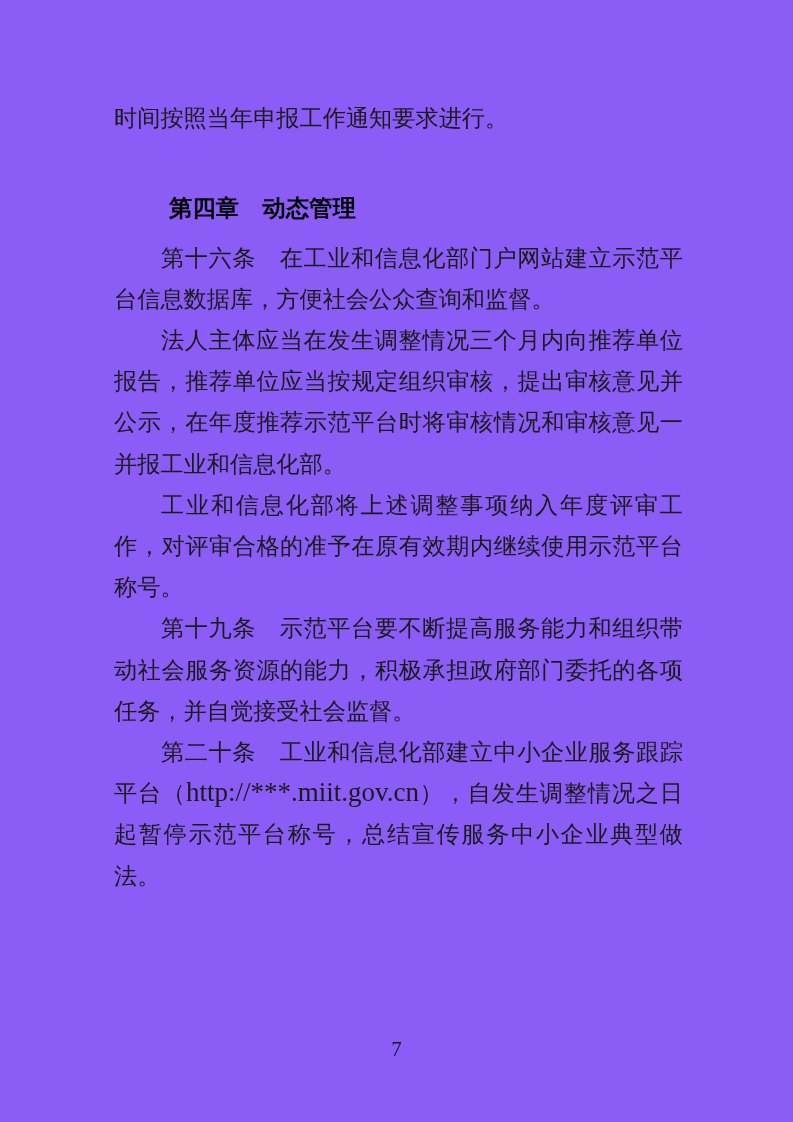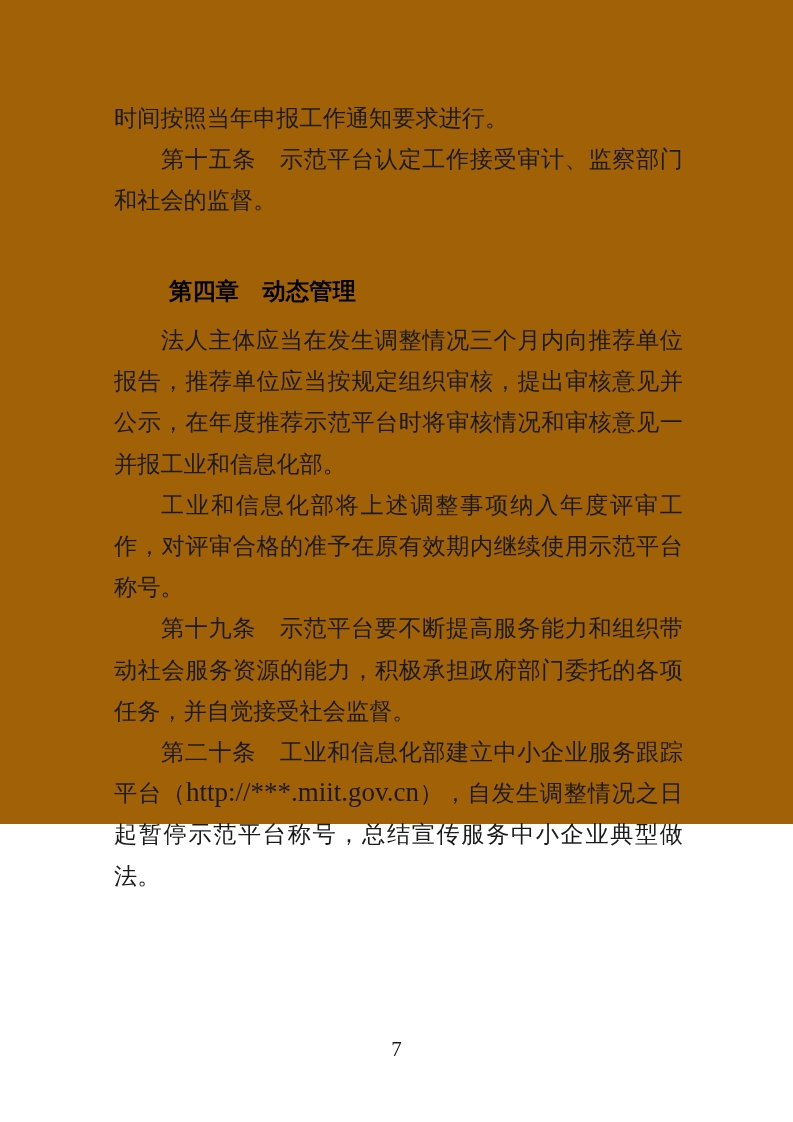--- a/index.html
+++ b/index.html
@@ -16,22 +16,22 @@
     font-family: "DejaVu Serif", "Liberation Serif", serif;
     color: #000000;
     -webkit-font-smoothing: antialiased;
   }
 
   .page {
     position: absolute;
     left: 0;
     top: 0;
     width: 793px;
-    height: 824px;
-    background: #a16207;
+    height: 1122px;
+    background: #8b5cf6;
     box-sizing: border-box;
   }
 
   
   .content {
     position: absolute;
     left: 114px;
     top: 97px;
     width: 569px;
   }
@@ -96,26 +96,26 @@
 </style>
 </head>
 <body>
 
 <div class="page">
 
   <div class="content">
 
     <p class="para">时间按照当年申报工作通知要求进行。</p>
 
-    <p class="para indent">第十五条　示范平台认定工作接受审计、监察部门和社会的监督。</p>
 
     <div class="spacer-line"></div>
 
     <p class="chapter-heading">第四章　动态管理</p>
 
+    <p class="para indent">第十六条　在工业和信息化部门户网站建立示范平台信息数据库，方便社会公众查询和监督。</p>
 
 
 
     <p class="para indent">法人主体应当在发生调整情况三个月内向推荐单位报告，推荐单位应当按规定组织审核，提出审核意见并公示，在年度推荐示范平台时将审核情况和审核意见一并报工业和信息化部。</p>
 
     <p class="para indent">工业和信息化部将上述调整事项纳入年度评审工作，对评审合格的准予在原有效期内继续使用示范平台称号。</p>
 
     <p class="para indent">第十九条　示范平台要不断提高服务能力和组织带动社会服务资源的能力，积极承担政府部门委托的各项任务，并自觉接受社会监督。</p>
 
     <p class="para indent"><span>第二十条　工业和信息化部建立中小企业服务跟踪平台（</span><span class="latin">http://***.miit.gov.cn</span><span>），自发生调整情况之日起暂停示范平台称号，总结宣传服务中小企业典型做法。</span></p>

